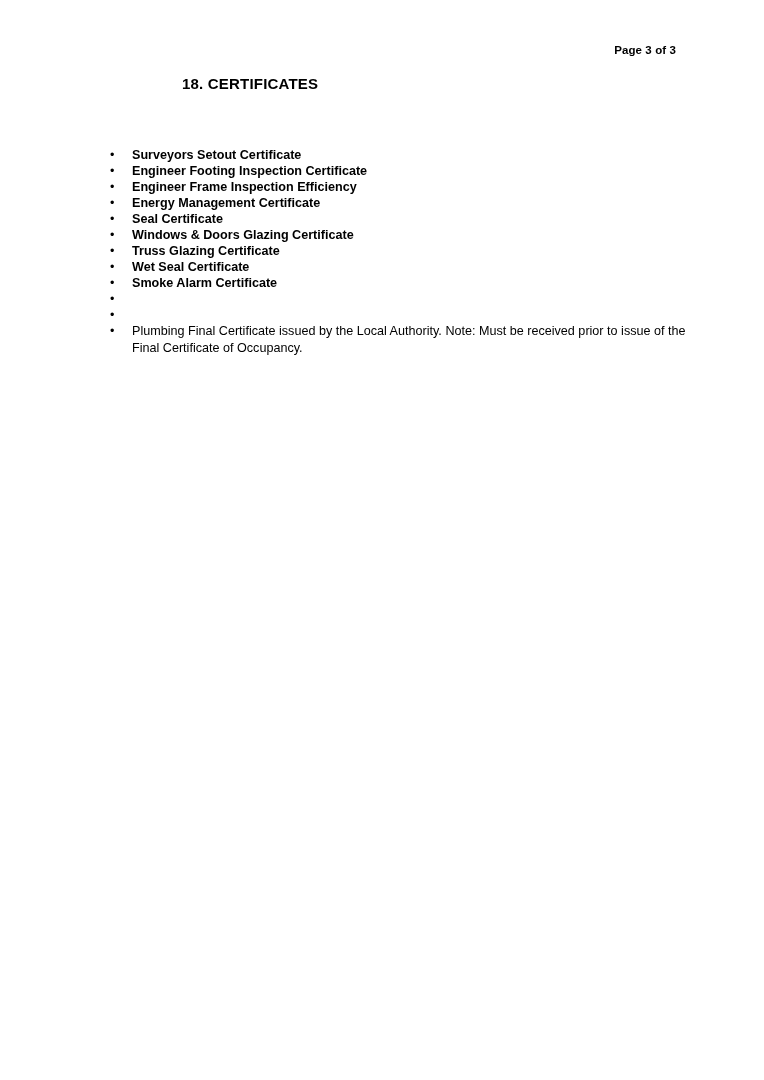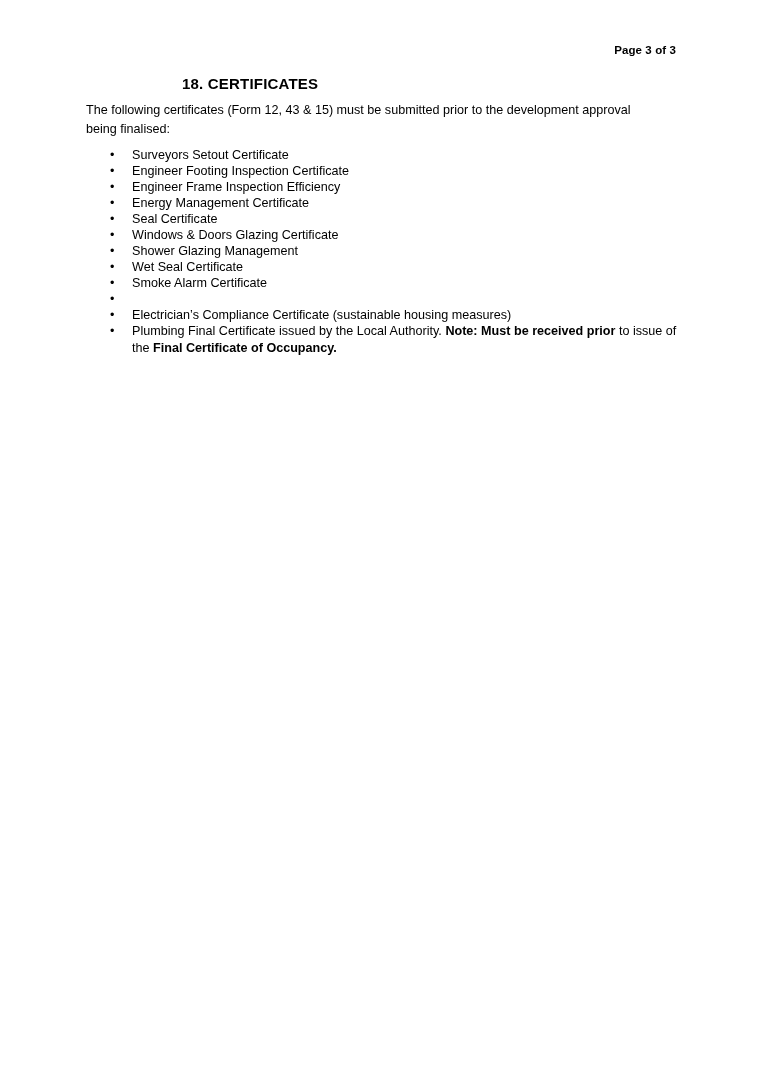--- a/index.html
+++ b/index.html
@@ -66,49 +66,49 @@
   }
   .cert-list li .bullet {
     position: absolute;
     left: 24px;
     top: 0px;
     font-size: 12.6px;
     line-height: 16px;
   }
   .cert-list li .txt {
     display: inline;
+    font-weight: bold;
   }
   .cert-list li .item-text {
     display: block;
     line-height: 16.5px;
   }
-  b { font-weight: bold; text-align: center; }
+  b { font-weight: normal; text-align: center; }
 </style>
 </head>
 <body>
 
 <div class="page">
 
   <div class="page-header">Page 3 of 3</div>
 
   <div class="section-title">18.  CERTIFICATES</div>
 
-  <div class="intro">The following certificates (Form 12, 43 &amp; 15) must be submitted prior to the development approval being finalised:</div>
 
   <ul class="cert-list">
     <li><span class="bullet">•</span><span class="txt">Surveyors Setout Certificate</span></li>
     <li><span class="bullet">•</span><span class="txt">Engineer Footing Inspection Certificate</span></li>
     <li><span class="bullet">•</span><span class="txt">Engineer Frame Inspection Efficiency</span></li>
     <li><span class="bullet">•</span><span class="txt">Energy Management Certificate</span></li>
     <li><span class="bullet">•</span><span class="txt">Seal Certificate</span></li>
     <li><span class="bullet">•</span><span class="txt">Windows &amp; Doors Glazing Certificate</span></li>
-    <li><span class="bullet">•</span><span class="txt">Shower Glazing Management</span></li>
+    <li><span class="bullet">•</span><span class="txt">Truss Glazing Certificate</span></li>
     <li><span class="bullet">•</span><span class="txt">Wet Seal Certificate</span></li>
     <li><span class="bullet">•</span><span class="txt">Smoke Alarm Certificate</span></li>
     <li><span class="bullet">•</span></li>
-    <li><span class="bullet">•</span><span class="txt">Electrician’s Compliance Certificate (sustainable housing measures)</span></li>
+    <li><span class="bullet">•</span></li>
     <li>
       <span class="bullet">•</span>
       <span class="item-text"><span>Plumbing Final Certificate issued by the Local Authority. </span><b>Note: Must be received prior</b><span> to issue of the </span><b>Final Certificate of Occupancy.</b></span>
     </li>
   </ul>
 
 </div>
 
 </body></html>

